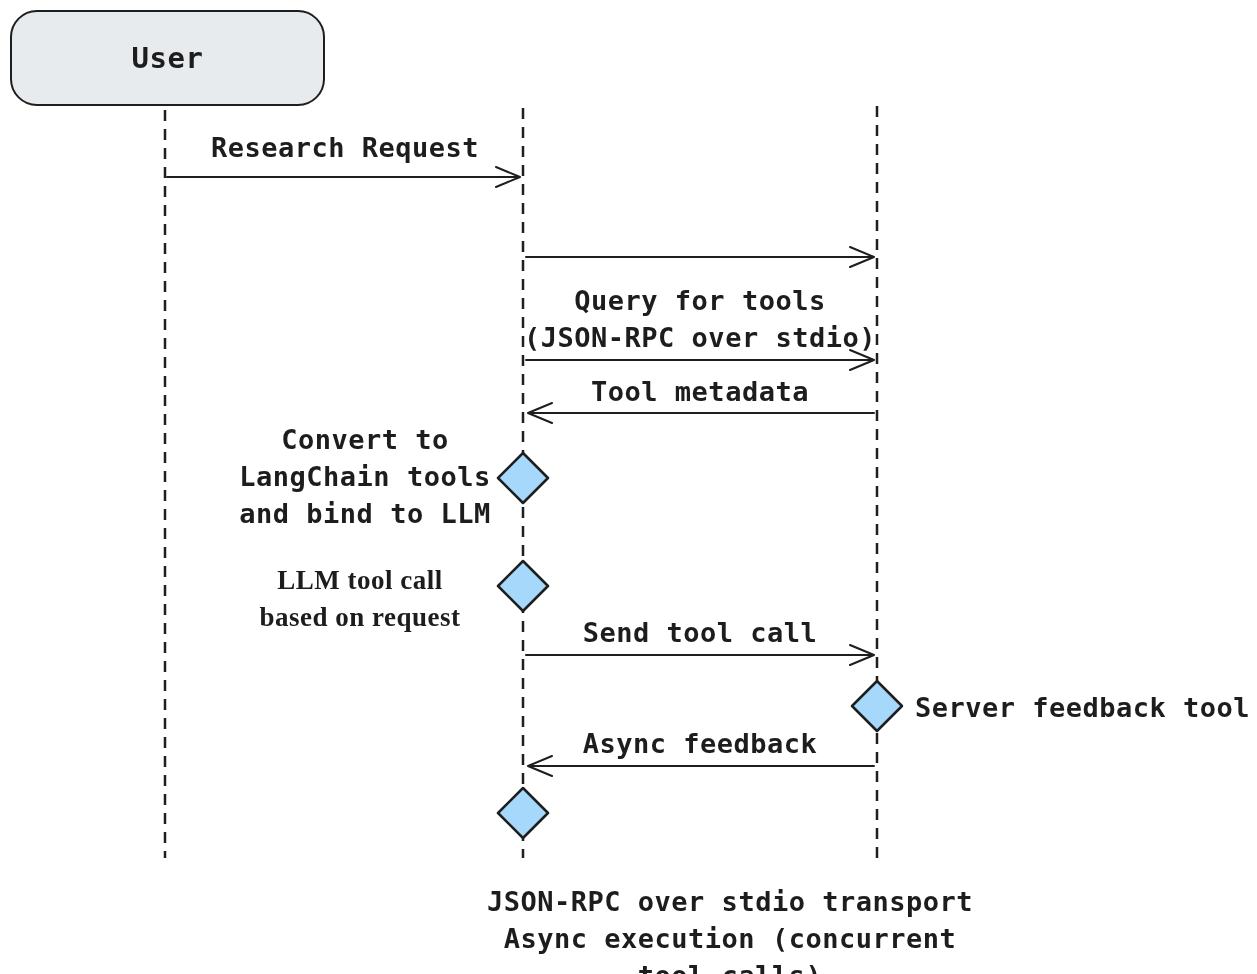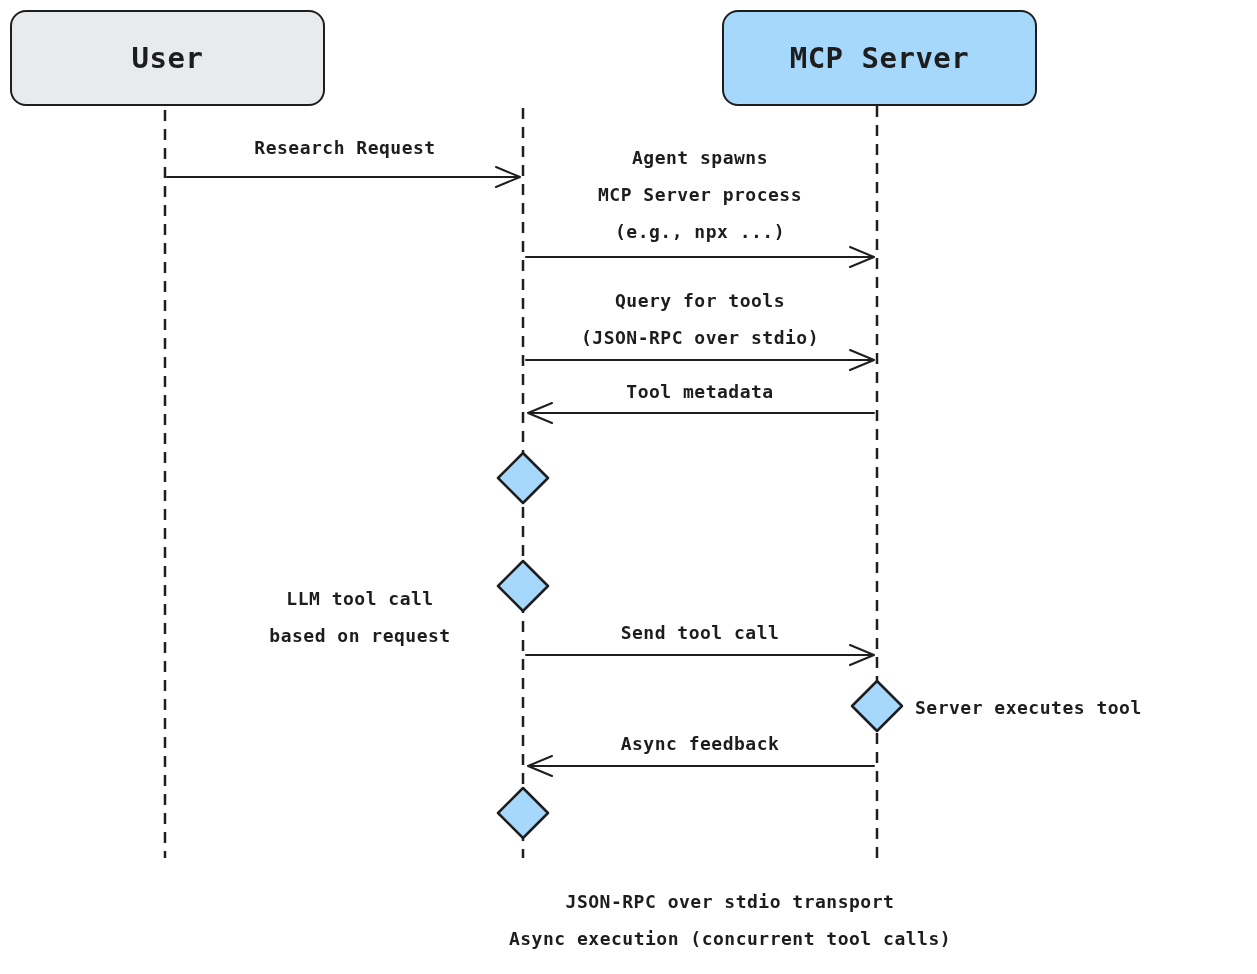--- a/index.html
+++ b/index.html
@@ -28,21 +28,21 @@
     line-height: 40px;
     white-space: pre-line;
     text-align: center;
     letter-spacing: 0.5px;
   }
   .actor-user   { left: 10px;  width: 315px; }
   .actor-agent  { left: 367px; width: 318px; }
   .actor-server { left: 722px; width: 315px; }
   .lbl {
     position: absolute;
-    font-size: 18px;
+    font-size: 27px;
     font-weight: bold;
     line-height: 37px;
     letter-spacing: 0.5px;
     white-space: pre-line;
     text-align: center;
     color: #1d1d1d;
   }
   .center { transform: translateX(-50%); }
   .left-align { text-align: left; }
 </style>
@@ -69,33 +69,32 @@
     </g>
 
     <g stroke="#1e1e1e" stroke-width="2.5" stroke-linejoin="round">
       <polygon points="523,453 548,478 523,503 498,478" fill="#a5d8fa"></polygon>
       <polygon points="523,561 548,586 523,611 498,586" fill="#a5d8fa"></polygon>
       <polygon points="877,681 902,706 877,731 852,706" fill="#a5d8fa"></polygon>
       <polygon points="523,788 548,813 523,838 498,813" fill="#a5d8fa"></polygon>
     </g>
   </svg>
 
-  <div class="actor actor-user" style="background-color: rgb(232, 235, 237);">User</div>
-  <div class="actor actor-server" style="background-color: rgb(165, 216, 250);">MCP Server</div>
+  <div class="actor actor-user" style="background-color: rgb(232, 235, 237); border-radius: 27px;">User</div>
 
   <div class="lbl center" style="left:345px; top:129px;">Research Request</div>
-  <div class="lbl center" style="left:700px; top:139px;">Agent spawns
-MCP Server process
-(e.g., npx ...)</div>
   <div class="lbl center" style="left:700px; top:282px;">Query for tools
 (JSON-RPC over stdio)</div>
   <div class="lbl center" style="left:700px; top:373px;text-align:right;">Tool metadata</div>
   <div class="lbl center" style="left:700px; top:614px;">Send tool call</div>
   <div class="lbl center" style="left:700px; top:725px;">Async feedback</div>
 
-  <div class="lbl center" style="left:360px; top:580px;">LLM tool call
+  <div class="lbl center" style="left:365px; top:421px;">Convert to
+LangChain tools
+and bind to LLM</div>
+  <div class="lbl center" style="left:360px; top:562px;font-family:Liberation Serif, serif;">LLM tool call
 based on request</div>
-  <div class="lbl left-align" style="left:915px; top:689px;">Server executes tool</div>
+  <div class="lbl left-align" style="left:915px; top:689px;">Server feedback tool</div>
 
   <div class="lbl center" style="left:730px; top:883px;">JSON-RPC over stdio transport
 Async execution (concurrent tool calls)</div>
 
 </div>
 
 </body></html>

